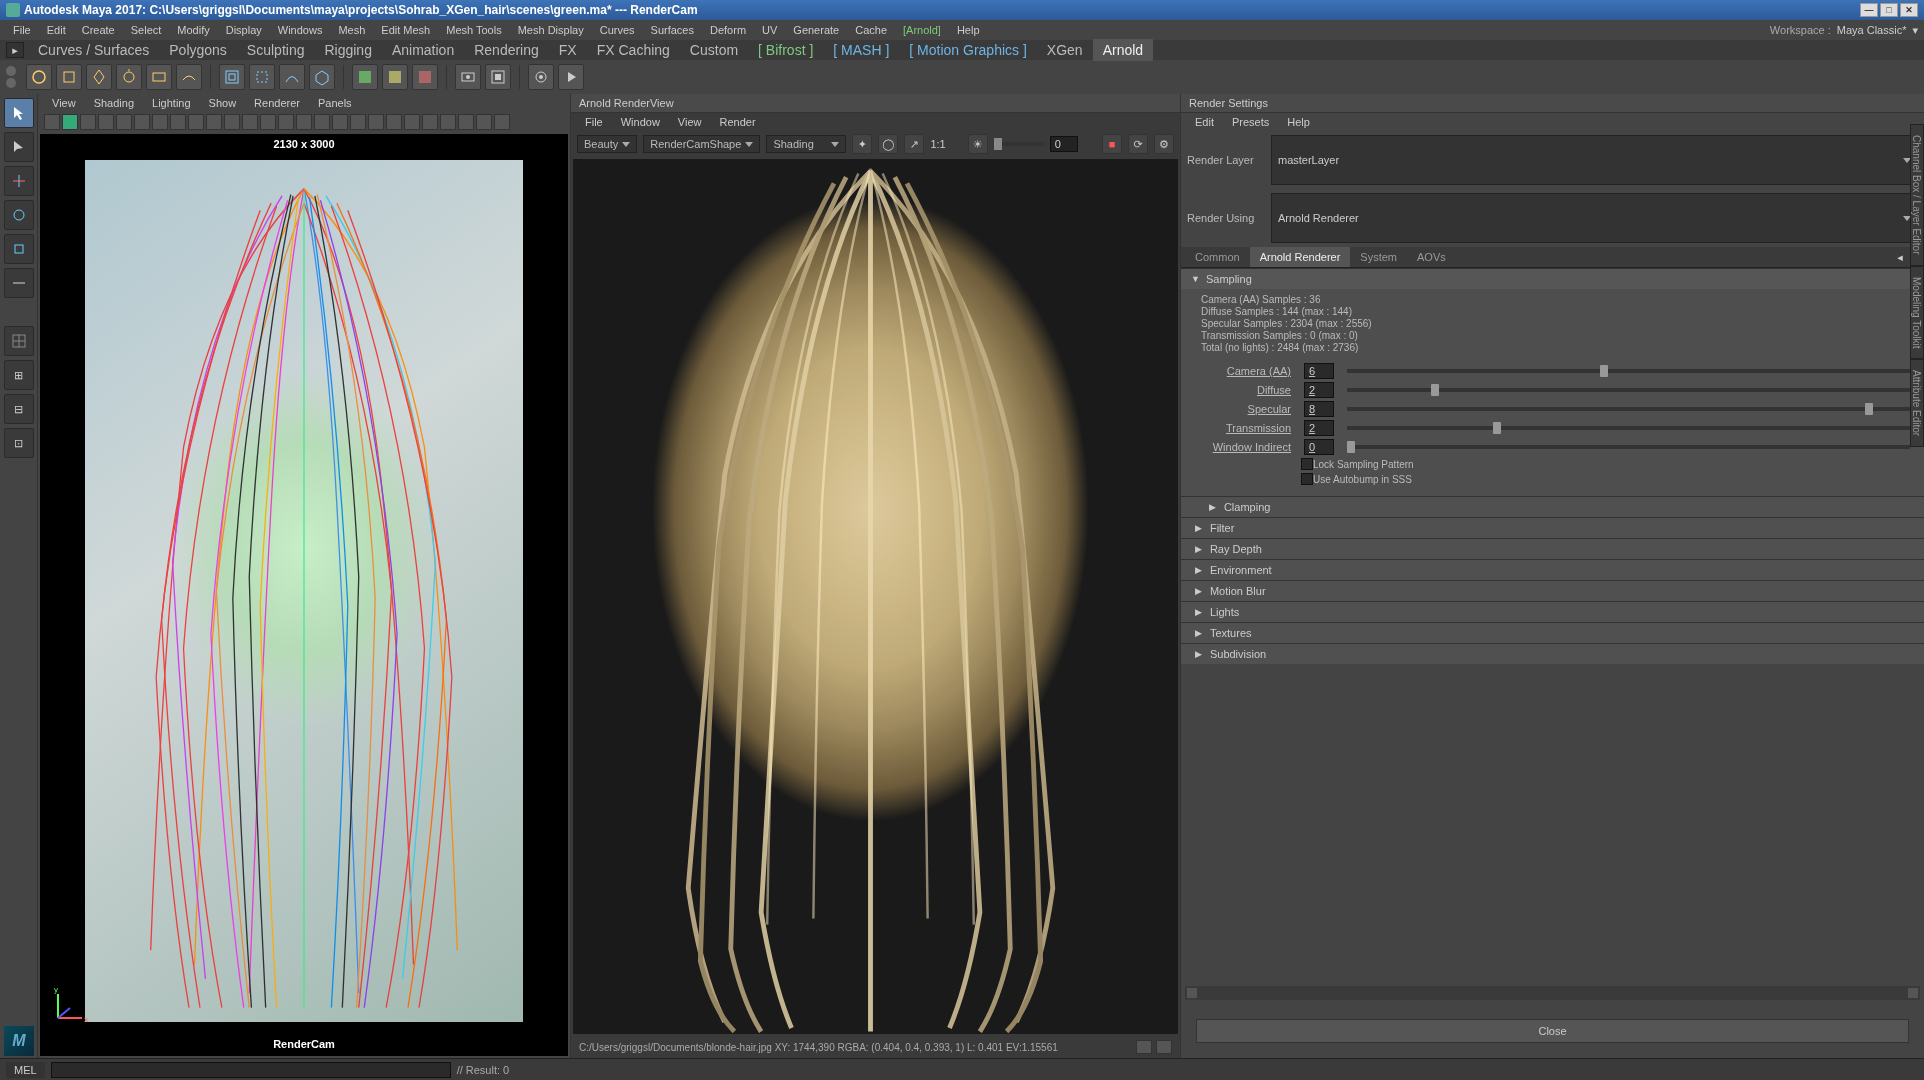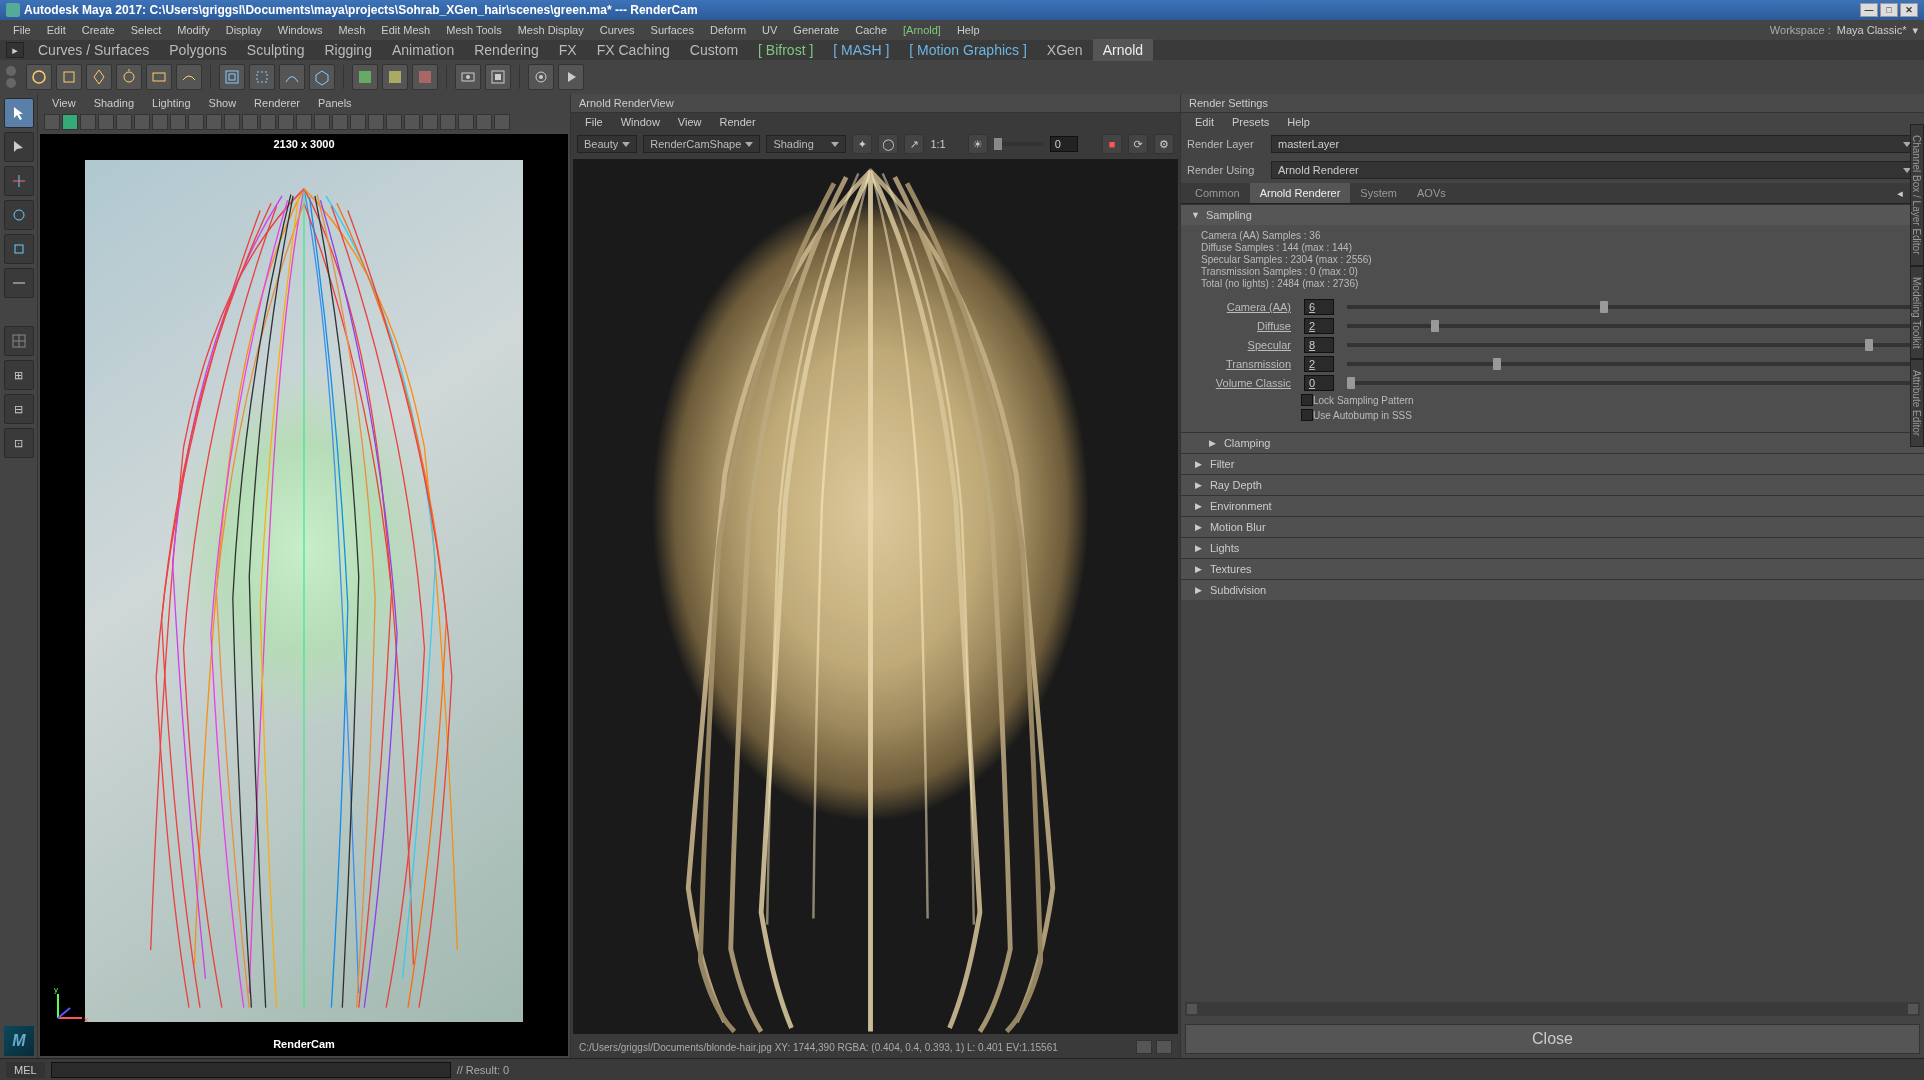--- a/index.html
+++ b/index.html
@@ -58,21 +58,21 @@
   radial-gradient(ellipse 280px 400px at 50% 40%, #d4c29a 0%, #c8b588 20%, #b8a578 40%, #9a8860 55%, #6e5e40 70%, transparent 78%);
   filter:contrast(1.1);
 }
 .rv-status { background:#3a3a3a; padding:4px 8px; font-size:10px; color:#aaa; display:flex; align-items:center; gap:20px; }
 .rv-status .right { margin-left:auto; display:flex; gap:4px; }
 .rv-status-icon { width:16px; height:14px; background:#555; border:1px solid #333; }
 .settings-col { flex:1; background:#444; display:flex; flex-direction:column; }
 .settings-menu { display:flex; padding:2px 6px; height:18px; gap:2px; }
 .settings-row { display:flex; padding:4px 6px; align-items:center; gap:6px; }
 .settings-label { color:#bbb; font-size:11px; width:78px; }
-.settings-dd { background:#333; border:1px solid #222; padding:2px 6px; font-size:11px; flex:1; display:flex; justify-content:space-between; align-items:center; }
+.settings-dd { background:#333; border:1px solid #222; padding:18px 6px; font-size:11px; flex:1; display:flex; justify-content:space-between; align-items:center; }
 .settings-tabs { display:flex; background:#3a3a3a; border-bottom:1px solid #222; padding-left:4px; align-items:center; }
 .settings-tab { padding:4px 10px; font-size:11px; color:#999; cursor:pointer; }
 .settings-tab.active { background:#555; color:#eee; }
 .settings-arrows { margin-left:auto; display:flex; }
 .settings-arrow { width:16px; height:18px; display:flex; align-items:center; justify-content:center; background:#3a3a3a; }
 .settings-body { flex:1; overflow-y:auto; padding:0; }
 .section { background:#4e4e4e; }
 .section-hdr { background:#565656; padding:4px 10px; display:flex; align-items:center; gap:6px; cursor:pointer; border-top:1px solid #333; }
 .section-arrow { font-size:9px; }
 .section-content { padding:4px 10px 8px 20px; font-size:10px; color:#bbb; }
@@ -81,21 +81,21 @@
 .param-label { width:90px; text-align:right; font-size:11px; }
 .param-input { width:30px; background:#2a2a2a; border:1px solid #111; color:#ccc; padding:1px 4px; font-size:11px; }
 .param-slider { flex:1; height:4px; background:#333; position:relative; margin-right:4px; }
 .param-slider-thumb { position:absolute; width:8px; height:12px; background:#999; top:-4px; border-radius:1px; }
 .chk-row { display:flex; align-items:center; padding-left:100px; margin:3px 0; }
 .chk { width:12px; height:12px; background:#2a2a2a; border:1px solid #111; }
 .collapsed-section { background:#505050; padding:4px 14px; display:flex; align-items:center; gap:8px; border-top:1px solid #333; cursor:pointer; }
 .scrollbar-h { height:14px; background:#3a3a3a; margin:4px; position:relative; }
 .scrollbar-h::before { content:""; position:absolute; top:2px; bottom:2px; left:2px; width:10px; background:#555; }
 .scrollbar-h::after { content:""; position:absolute; top:2px; bottom:2px; right:2px; width:10px; background:#555; }
-.close-btn { background:#555; border:1px solid #333; padding:5px; margin:4px; text-align:center; font-size:16px; }
+.close-btn { background:#555; border:1px solid #333; padding:5px; margin:15px; text-align:center; font-size:11px; }
 .sidebar-tabs { position:absolute; right:0; top:124px; width:14px; display:flex; flex-direction:column; }
 .sidebar-tab { writing-mode:vertical-rl; padding:10px 1px; font-size:10px; background:#3a3a3a; border:1px solid #222; color:#999; cursor:pointer; }
 .cmdline { background:#3a3a3a; display:flex; align-items:center; padding:2px 6px; height:22px; gap:6px; border-top:1px solid #222; }
 .cmd-label { background:#333; padding:2px 8px; font-size:11px; }
 .cmd-input { flex:1; background:#2a2a2a; border:1px solid #111; height:16px; max-width:400px; }
 .cmd-result { color:#aaa; font-size:11px; flex:1; }
 .maya-logo { position:absolute; left:4px; bottom:24px; width:30px; height:30px; background:linear-gradient(135deg,#0a4a5a,#0a2a3a); display:flex; align-items:center; justify-content:center; color:#6ac; font-size:16px; font-weight:bold; font-style:italic; }
 svg { display:block; }
 .tri { width:0; height:0; border-left:4px solid transparent; border-right:4px solid transparent; border-top:5px solid #aaa; }
 </style>
@@ -531,21 +531,21 @@
                 </div>
               </div>
               <div class="param-row">
                 <span class="param-label">Transmission</span>
     <input class="param-input" value="2" style="">
     <div class="param-slider">
                   <div class="param-slider-thumb" style="left:26%"></div>
                 </div>
               </div>
               <div class="param-row">
-                <span class="param-label">Volume Classic</span>
+                <span class="param-label">Window Indirect</span>
     <input class="param-input" value="0" style="">
     <div class="param-slider">
                   <div class="param-slider-thumb" style="left:0%"></div>
                 </div>
               </div>
             </div>
           <div class="chk-row">
             <div class="chk"></div>
             <span>Lock Sampling Pattern</span>
           </div>

